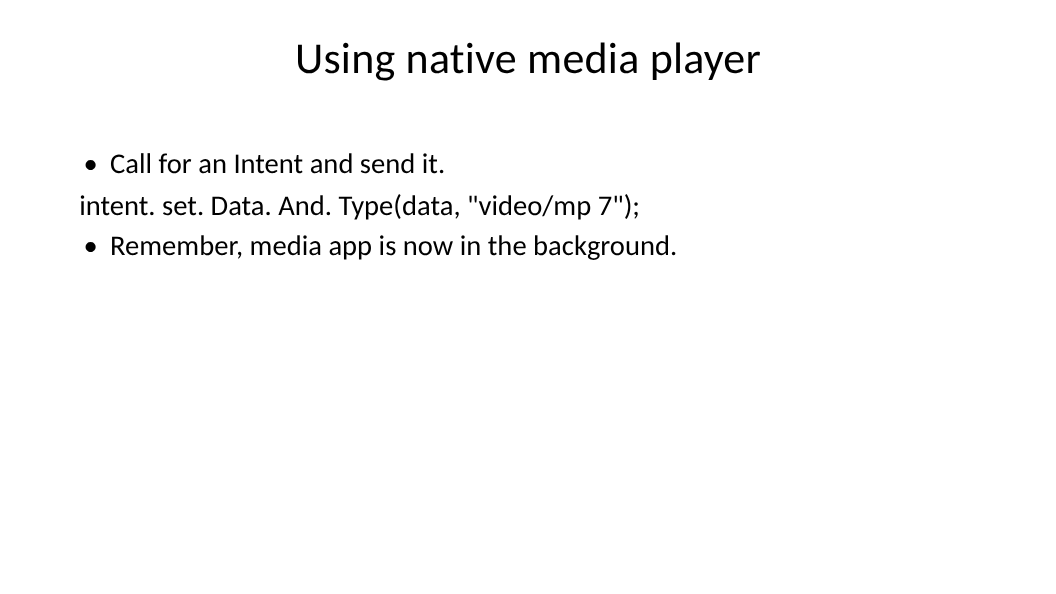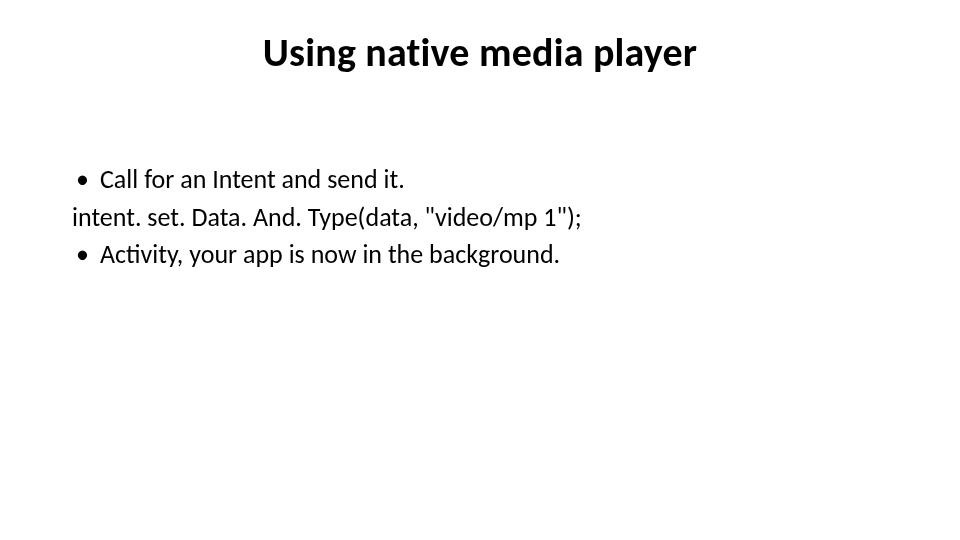--- a/index.html
+++ b/index.html
@@ -17,31 +17,30 @@
     position: relative;
     box-sizing: border-box;
   }
   .title {
     position: absolute;
     top: 28px;
     left: 0;
     width: 100%;
     text-align: center;
     font-size: 40px;
-    font-weight: 700;
+    font-weight: 400;
     letter-spacing: 0.2px;
   }
   .body {
     position: absolute;
     top: 130px;
     left: 72px;
     right: 72px;
     font-size: 26px;
     line-height: 1.45;
-    margin-top: 31px;
   }
   .bullet {
     margin: 0;
     padding-left: 28px;
     position: relative;
   }
   .bullet::before {
     content: "•";
     position: absolute;
     left: 4px;
@@ -52,16 +51,16 @@
     padding-left: 0;
   }
 </style>
 </head>
 <body>
 
 <div class="slide">
   <div class="title">Using native media player</div>
   <div class="body">
     <p class="bullet">Call for an Intent and send it.</p>
-    <p class="plain">intent. set. Data. And. Type(data, "video/mp 1");</p>
-    <p class="bullet">Activity, your app is now in the background.</p>
+    <p class="plain">intent. set. Data. And. Type(data, "video/mp 7");</p>
+    <p class="bullet">Remember, media app is now in the background.</p>
   </div>
 </div>
 
 </body></html>

